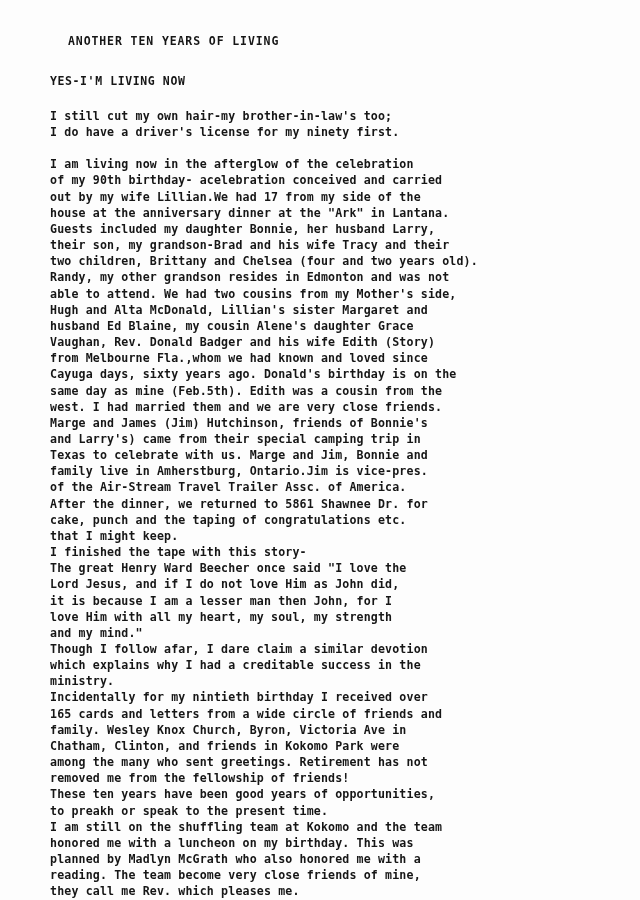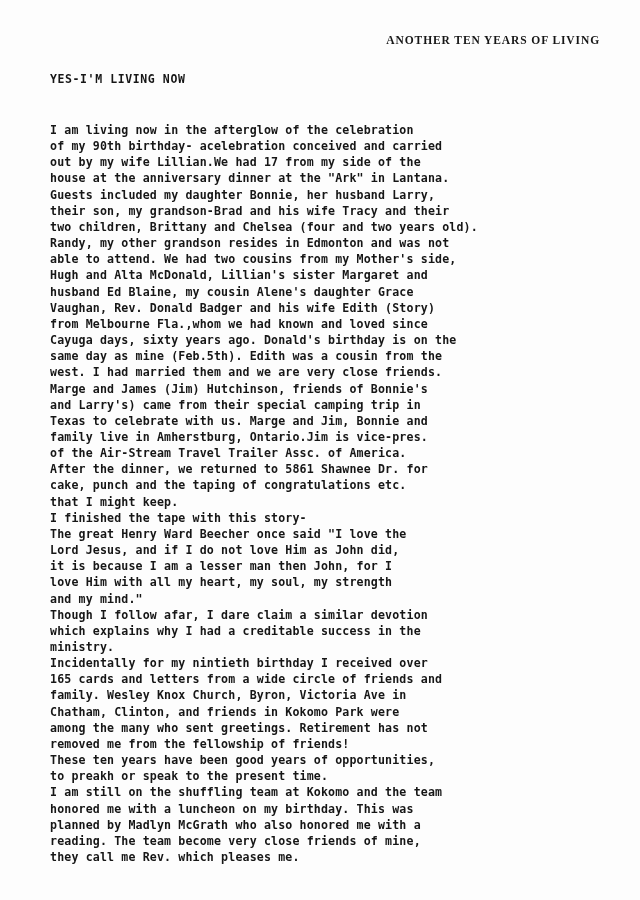--- a/index.html
+++ b/index.html
@@ -20,24 +20,23 @@
     height: 900px;
     background: #fdfdfd;
     box-sizing: border-box;
     padding: 34px 40px 10px 50px;
   }
   .doc-title {
     font-size: 11.5px;
     letter-spacing: 0.9px;
     font-weight: 700;
     margin: 0 0 26px 0;
-    text-align: right;
+    text-align: left;
     padding-left: 18px;
     white-space: pre;
-    font-family: Liberation Serif, serif;
   }
   .section-head {
     font-size: 11.5px;
     letter-spacing: 0.6px;
     font-weight: 700;
     margin: 0 0 20px 0;
     white-space: pre;
   }
   .body-block {
     font-size: 11.6px;
@@ -57,20 +56,22 @@
 </style>
 </head>
 <body>
 
 <div class="page">
 
   <h1 class="doc-title">ANOTHER TEN YEARS OF LIVING</h1>
 
   <h2 class="section-head">YES-I'M LIVING NOW</h2>
 
+  <p class="body-block para">I still cut my own hair-my brother-in-law's too;
+I do have a driver's license for my ninety first.</p>
 
   <div class="spacer"></div>
 
   <p class="body-block para">I am living now in the afterglow of the celebration
 of my 90th birthday- acelebration conceived and carried
 out by my wife Lillian.We had 17 from my side of the
 house at the anniversary dinner at the "Ark" in Lantana.
 Guests included my daughter Bonnie, her husband Larry,
 their son, my grandson-Brad and his wife Tracy and their
 two children, Brittany and Chelsea (four and two years old).

